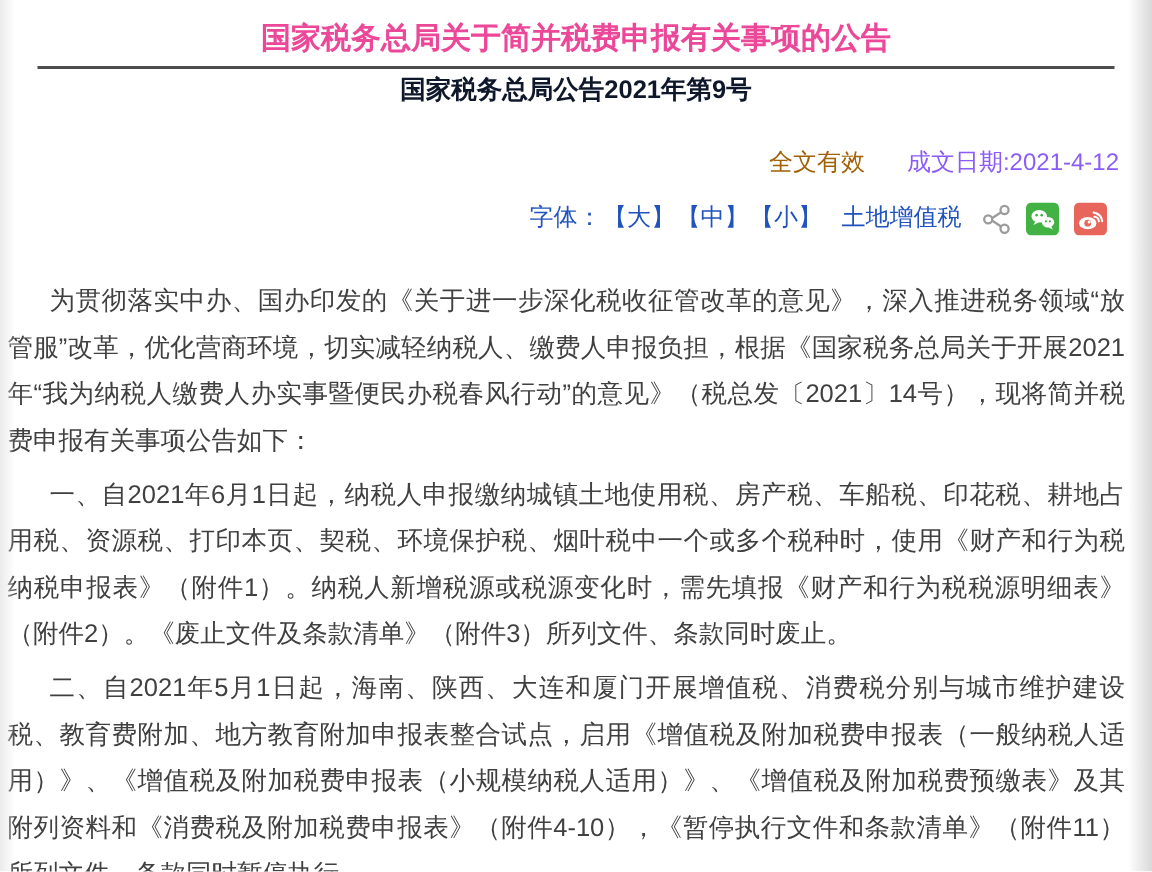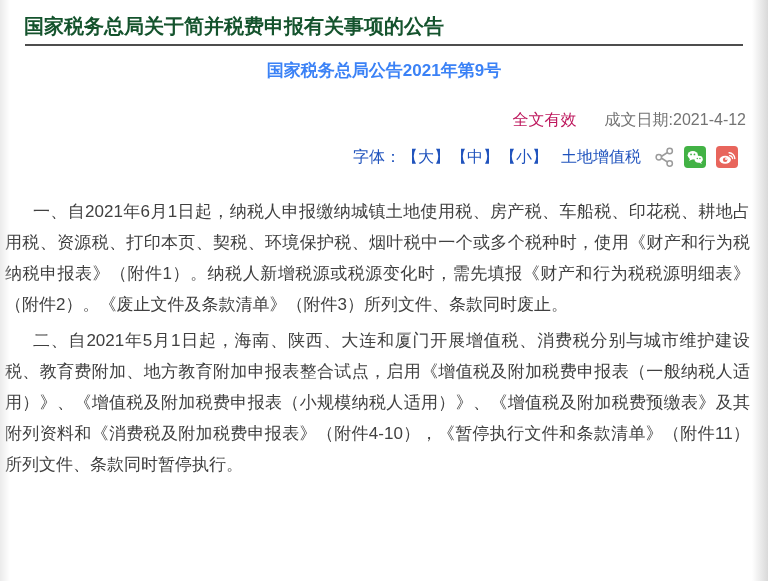--- a/index.html
+++ b/index.html
@@ -10,48 +10,49 @@
     background: #ffffff;
     font-family: "Liberation Sans", "DejaVu Sans", sans-serif;
     position: relative;
   }
   .edge-shadow { position: absolute; top: 0; bottom: 0; pointer-events: none; z-index: 5; }
   .edge-shadow.left  { left: 0;  width: 10px; background: linear-gradient(to right, #ebebeb, rgba(255,255,255,0)); }
   .edge-shadow.right { right: 0; width: 16px; background: linear-gradient(to left,  #d9d9d9, rgba(255,255,255,0)); }
 
   .title {
     margin: 14px 24px 0;
+    text-align: center;
     font-size: 20px;
     font-weight: bold;
-    color: #14532d;
+    color: #ec4899;
     line-height: 24px;
   }
   .rule {
     margin: 6px 25px 0;
     border: none;
     border-top: 2px solid #4d4d4d;
     height: 0;
   }
   .doc-number {
-    margin-top: 16px;
+    margin-top: 5px;
     text-align: center;
     font-size: 17px;
     font-weight: bold;
-    color: #3b82f6;
+    color: #0f172a;
     line-height: 18px;
   }
   .meta-row {
     margin-top: 31px;
     padding-right: 22px;
     text-align: right;
     font-size: 16px;
     line-height: 17px;
   }
-  .meta-row .validity { color: #be185d; margin-right: 28px; margin-left: 24px; }
-  .meta-row .date { color: #737373; }
+  .meta-row .validity { color: #a16207; margin-right: 28px; margin-left: 24px; }
+  .meta-row .date { color: #8b5cf6; }
 
   .toolbar {
     margin-top: 18px;
     padding-right: 30px;
     display: flex;
     justify-content: flex-end;
     align-items: center;
     font-size: 16px;
     color: #2053bd;
     line-height: 22px;
@@ -127,17 +128,18 @@
         <ellipse cx="10" cy="15" rx="6.3" ry="4.4" fill="#ffffff"></ellipse>
         <circle cx="10" cy="15" r="2.5" fill="#e8655c"></circle>
         <circle cx="11" cy="14.1" r="1.1" fill="#ffffff"></circle>
         <path d="M14.3 7.4 a6.8 6.8 0 0 1 6.2 6.2" stroke="#ffffff" stroke-width="1.6" fill="none" stroke-linecap="round"></path>
         <path d="M14.8 10.4 a3.7 3.7 0 0 1 3.3 3.3" stroke="#ffffff" stroke-width="1.4" fill="none" stroke-linecap="round"></path>
       </svg>
     </span>
   </div>
 
   <div class="body-text">
+    <p>为贯彻落实中办、国办印发的《关于进一步深化税收征管改革的意见》，深入推进税务领域“放管服”改革，优化营商环境，切实减轻纳税人、缴费人申报负担，根据《国家税务总局关于开展2021年“我为纳税人缴费人办实事暨便民办税春风行动”的意见》（税总发〔2021〕14号），现将简并税费申报有关事项公告如下：</p>
     <p>一、自2021年6月1日起，纳税人申报缴纳城镇土地使用税、房产税、车船税、印花税、耕地占用税、资源税、打印本页、契税、环境保护税、烟叶税中一个或多个税种时，使用《财产和行为税纳税申报表》（附件1）。纳税人新增税源或税源变化时，需先填报《财产和行为税税源明细表》（附件2）。《废止文件及条款清单》（附件3）所列文件、条款同时废止。</p>
     <p>二、自2021年5月1日起，海南、陕西、大连和厦门开展增值税、消费税分别与城市维护建设税、教育费附加、地方教育附加申报表整合试点，启用《增值税及附加税费申报表（一般纳税人适用）》、《增值税及附加税费申报表（小规模纳税人适用）》、《增值税及附加税费预缴表》及其附列资料和《消费税及附加税费申报表》（附件4-10），《暂停执行文件和条款清单》（附件11）所列文件、条款同时暂停执行。</p>
 
   </div>
 </div>
 
 </body></html>

